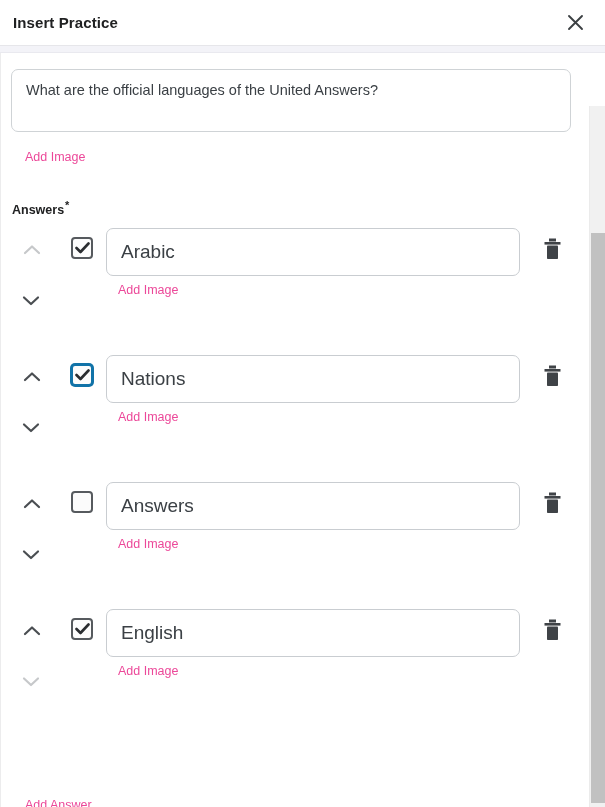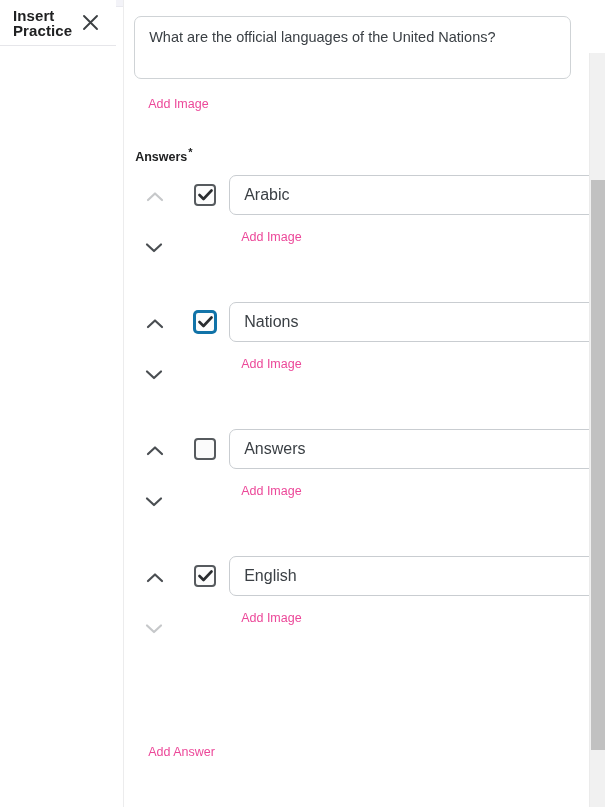--- a/index.html
+++ b/index.html
@@ -10,21 +10,21 @@
     font-family: "Liberation Sans", sans-serif;
     overflow: hidden;
   }
 
   #app {
     position: relative;
     width: 605px;
     height: 807px;
     background: #ffffff;
     display: flex;
-    flex-direction: row;
+    flex-direction: column;
   }
 
   
   .dialog-header {
     position: relative;
     height: 46px;
     flex: 0 0 46px;
     background: #ffffff;
     display: flex;
     align-items: center;
@@ -167,28 +167,28 @@
     box-shadow: 0 0 0 1px #1173a8;
   }
   .cbox.unchecked { background: #fbfbfb; }
   .cbox svg { display: block; }
 
   .ans-input {
     position: absolute;
     left: 105px;
     top: 0;
     width: 414px;
-    height: 40px;
+    height: 48px;
     border: 1px solid #c9cdd1;
     border-radius: 7px;
     background: #ffffff;
     padding: 0 14px;
     display: flex;
     align-items: center;
-    font-size: 16px;
+    font-size: 19px;
     color: #3b4045;
   }
 
   .trash {
     position: absolute;
     left: 539px;
     top: 8px;
     width: 24px; height: 26px;
     cursor: pointer;
     display: flex;
@@ -241,21 +241,21 @@
         <path d="M2 2 L15 15 M15 2 L2 15" stroke="#3c4043" stroke-width="1.9" stroke-linecap="round" fill="none"></path>
       </svg>
     </div>
   </div>
   <div class="header-underband"></div>
 
   <div class="dialog-body">
     <div class="body-inner">
 
 
-      <div class="question-box">What are the official languages of the United Nations?</div>
+      <div class="question-box">What are the official languages of the United Answers?</div>
 
       <div class="link q-add-image">Add Image</div>
 
       <div class="field-label answers-label">
         <span>Answers</span><span class="req-star">*</span>
       </div>
 
       <div class="answer-list" id="answer-list">
           <div class="answer-row">
             <div class="chev chev-up chev-col">

